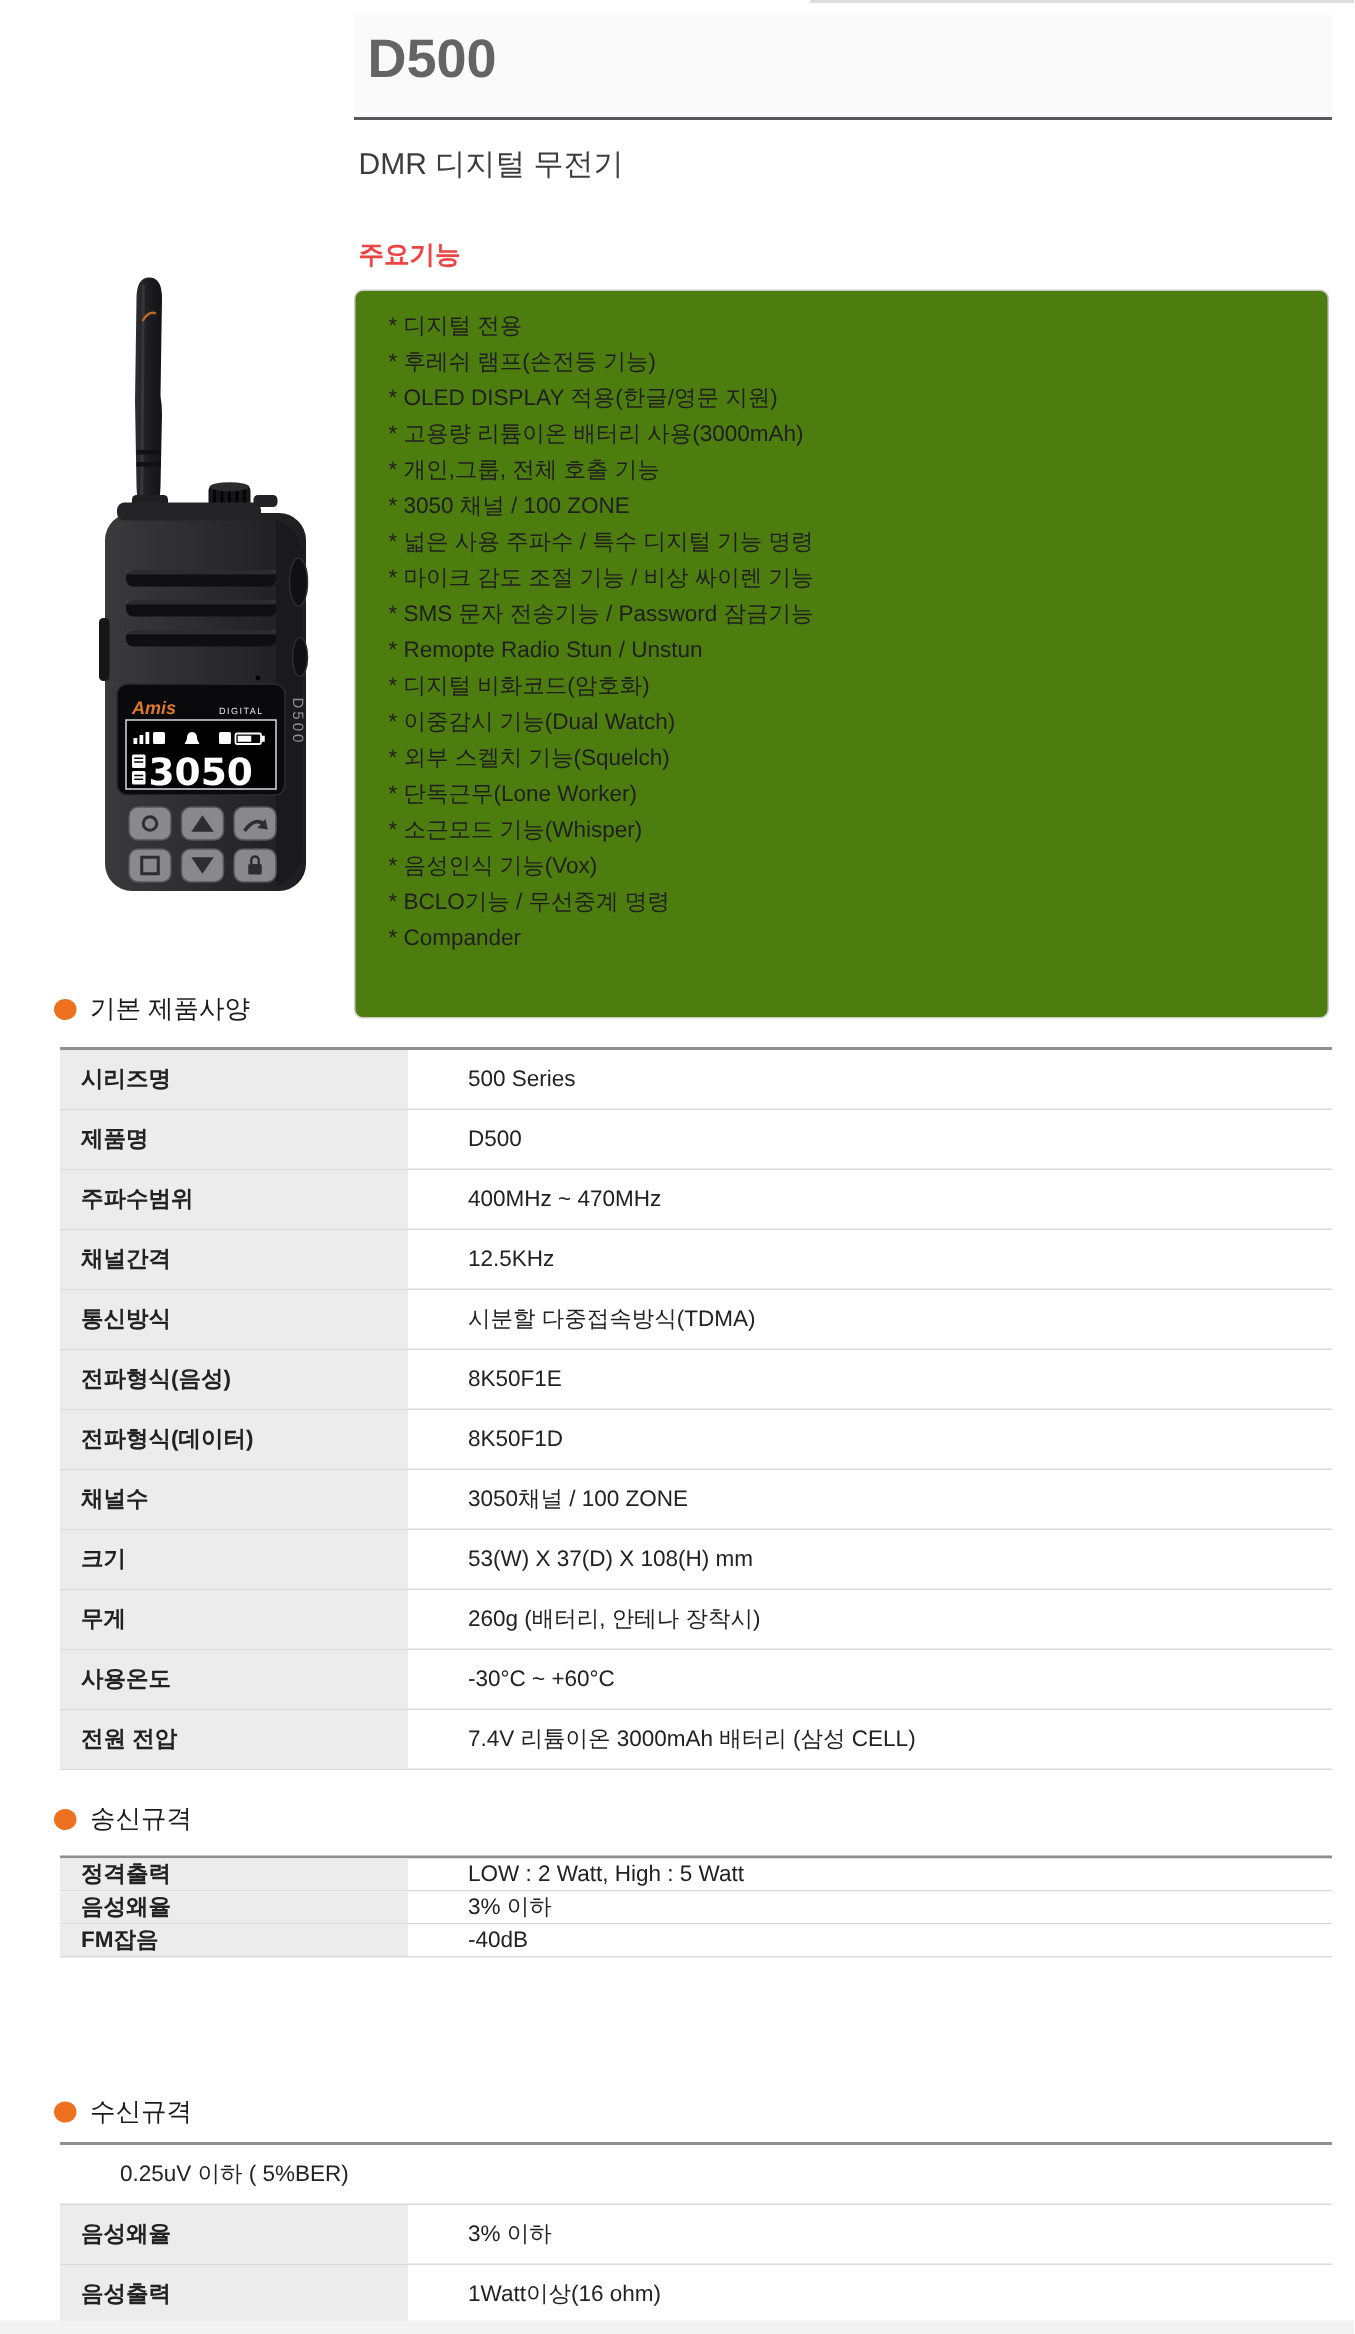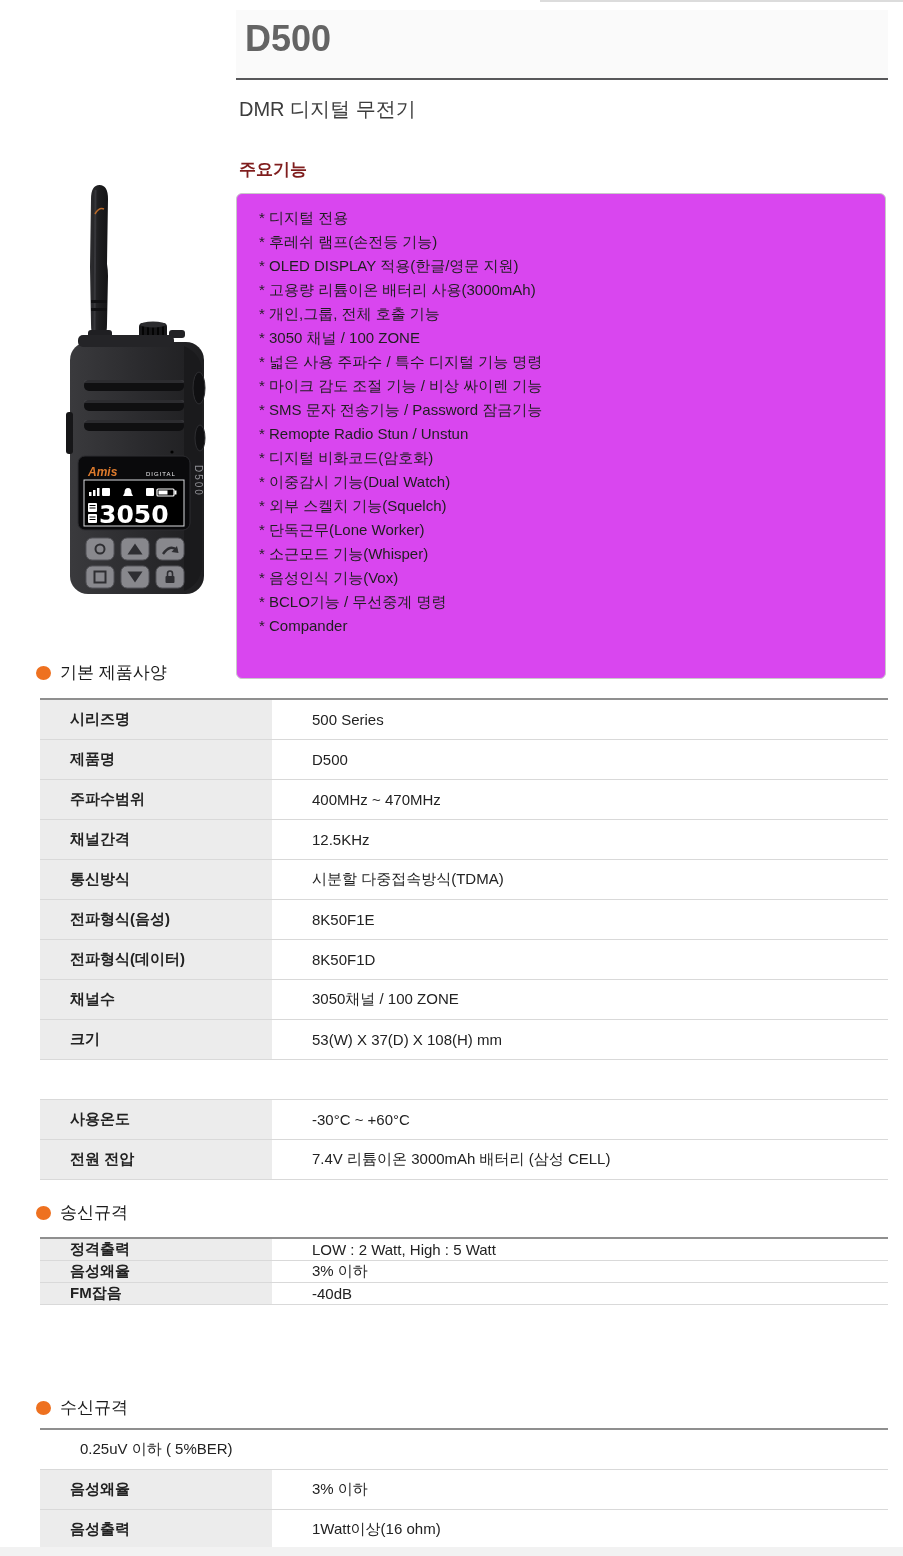--- a/index.html
+++ b/index.html
@@ -17,45 +17,45 @@
   .header-panel {
     position:absolute; left:236px; top:10px; width:652px; height:68px;
     background:#fafafa;
   }
   .page-title {
     position:absolute; left:9px; top:8px;
     font-size:36px; font-weight:700; color:#646464; letter-spacing:0px;
   }
   .header-rule { position:absolute; left:236px; top:78px; width:652px; height:2px; background:#58585a; }
   .subtitle { position:absolute; left:239px; top:96px; font-size:20px; color:#3c3c3c; }
-  .features-heading { position:absolute; left:239px; top:158px; font-size:17px; font-weight:700; color:#7f1d1d; }
+  .features-heading { position:absolute; left:239px; top:158px; font-size:17px; font-weight:700; color:#ef4444; }
   .features-box {
     position:absolute; left:236px; top:193px; width:650px; height:486px;
-    border:1px solid #c9c9c9; border-radius:6px; background:#d946ef;
+    border:1px solid #c9c9c9; border-radius:6px; background:#4d7c0f;
   }
   .features-box ul { list-style:none; padding:12px 10px 0 22px; }
   .features-box li { font-size:15px; line-height:24px; color:#1f1f1f; white-space:nowrap; }
 
   .radio-svg { position:absolute; left:42px; top:172px; width:190px; height:432px; }
 
   .section-heading {
     position:absolute; left:36px; display:flex; align-items:center; gap:9px;
     font-size:17px; font-weight:400; color:#1b1b1b;
   }
   .bullet { width:15px; height:14px; border-radius:50%; background:var(--accent); flex:0 0 auto; }
 
   .spec-table {
     position:absolute; left:40px; width:848px;
     border-top:2px solid #8f8f8f;
   }
   .spec-row { display:flex; height:40px; border-bottom:1px solid #d9d9d9; background:#fff; }
   .spec-table.rows-39 .spec-row { height:22px; }
   .spec-label {
     width:232px; flex:0 0 232px; background:#ececec;
-    display:flex; align-items:center; padding-left:30px;
+    display:flex; align-items:center; padding-left:14px;
     font-size:15px; font-weight:700; color:#222;
   }
   .spec-value { flex:1; display:flex; align-items:center; padding-left:40px; font-size:15px; color:#222; }
 
   .heading-1 { top:661px; }
   .table-1 { top:698px; }
   .heading-2 { top:1201px; }
   .table-2 { top:1237px; }
   .heading-3 { top:1396px; }
   .table-3 { top:1428px; }
@@ -273,20 +273,22 @@
         <div class="spec-label">채널수</div>
         <div class="spec-value">3050채널 / 100 ZONE</div>
       </div>
 
       <div class="spec-row">
         <div class="spec-label">크기</div>
         <div class="spec-value">53(W) X 37(D) X 108(H) mm</div>
       </div>
 
       <div class="spec-row">
+        <div class="spec-label">무게</div>
+        <div class="spec-value">260g (배터리, 안테나 장착시)</div>
       </div>
 
       <div class="spec-row">
         <div class="spec-label">사용온도</div>
         <div class="spec-value">-30°C ~ +60°C</div>
       </div>
 
       <div class="spec-row">
         <div class="spec-label">전원 전압</div>
         <div class="spec-value">7.4V 리튬이온 3000mAh 배터리 (삼성 CELL)</div>

